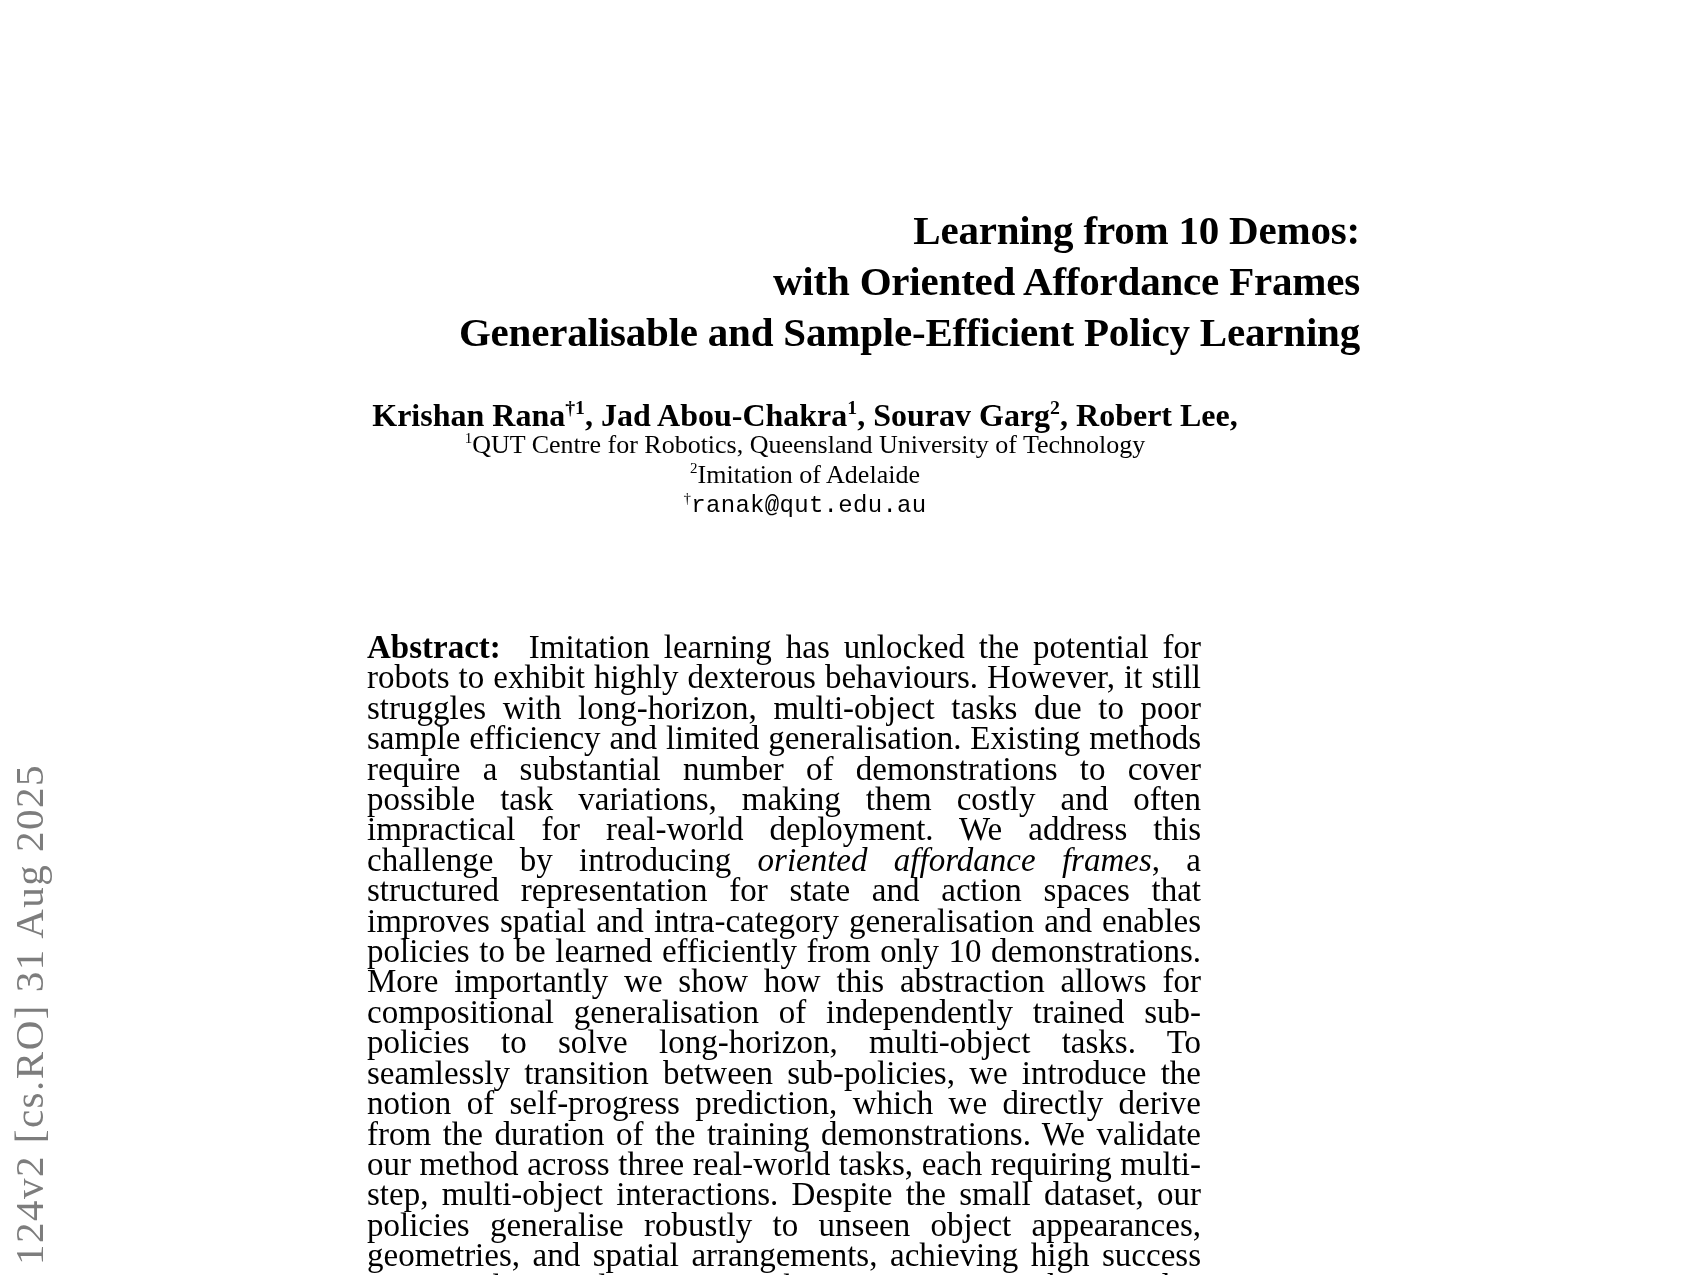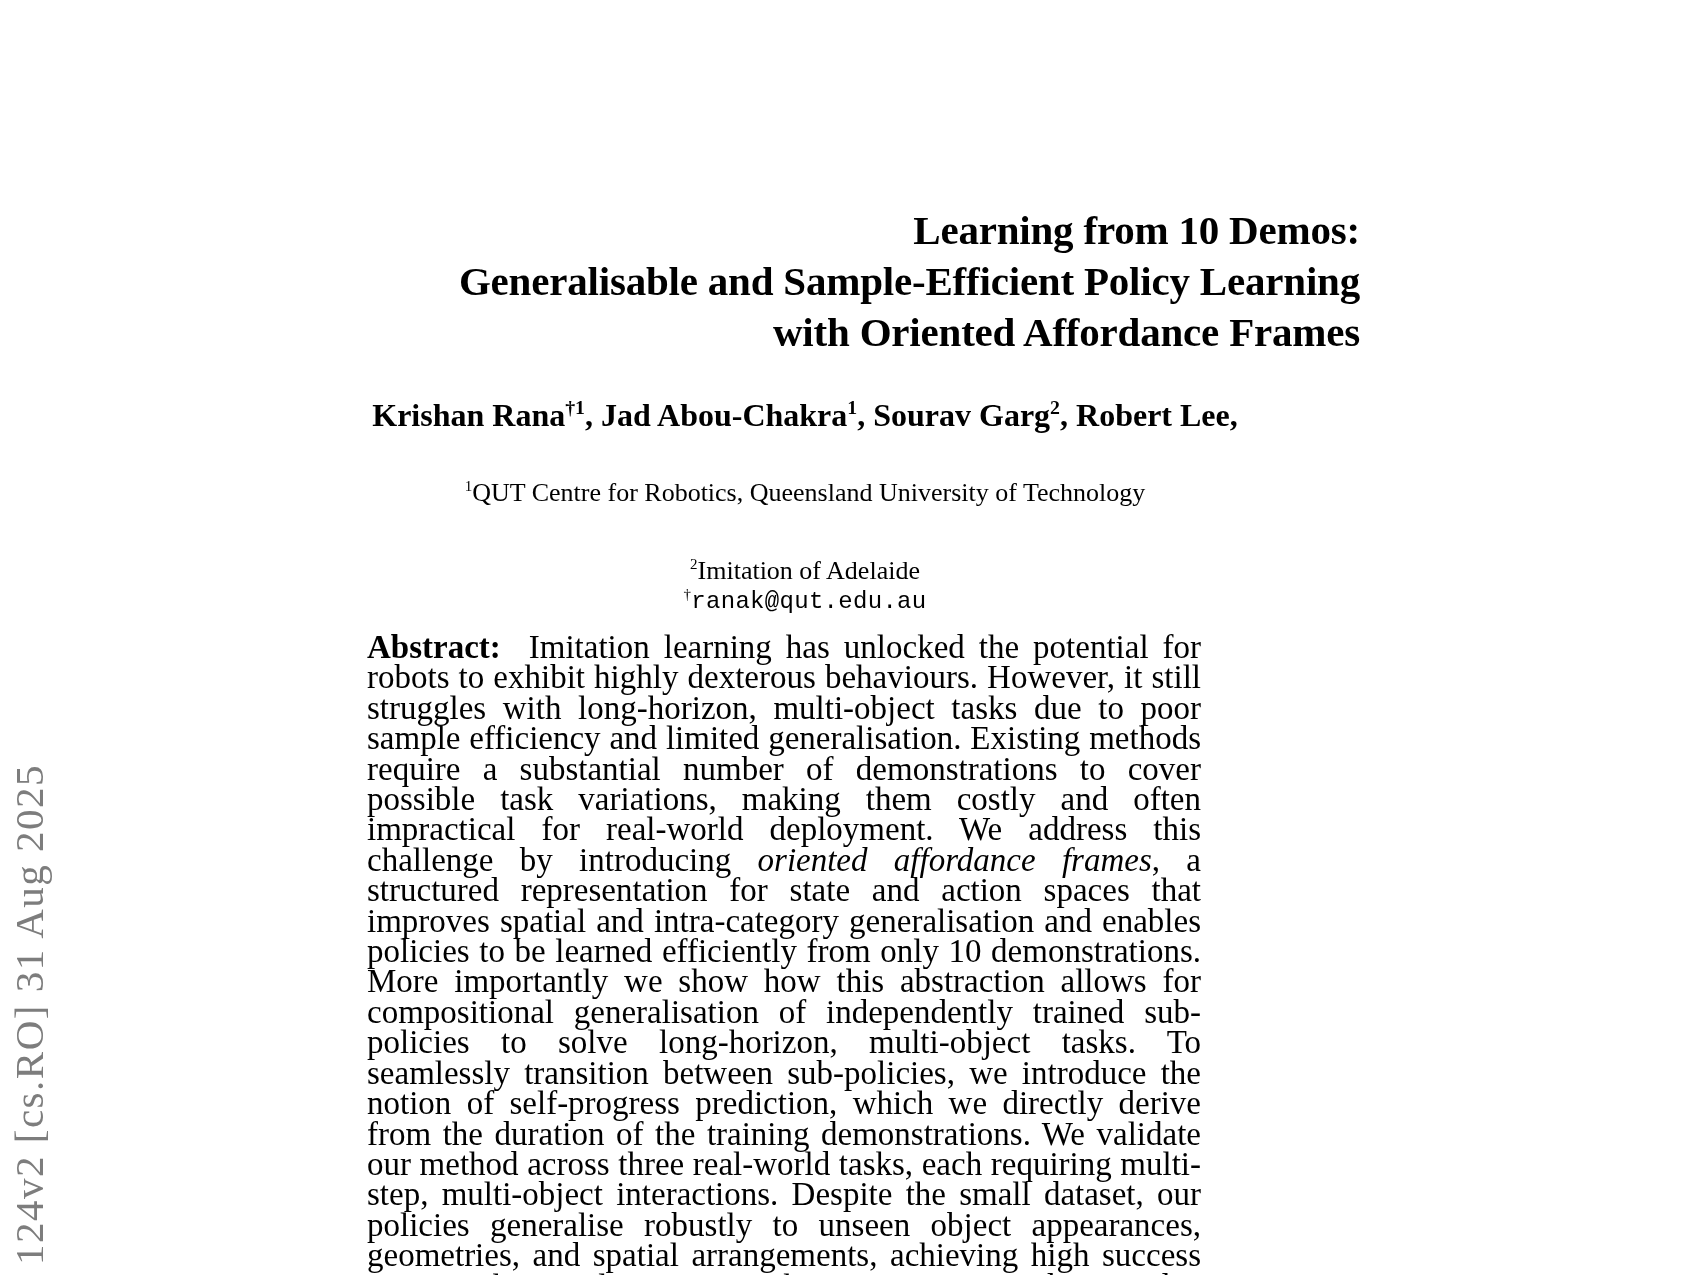--- a/index.html
+++ b/index.html
@@ -70,21 +70,20 @@
   }
   .author-line {
     font-size: 32px;
     font-weight: bold;
     line-height: 30px;
   }
   .affil-line {
     font-size: 26px;
     font-weight: normal;
     line-height: 30px;
-    margin-top: 48px;
   }
   .email-line {
     font-family: "Liberation Mono", "DejaVu Sans Mono", monospace;
     font-size: 24px;
     line-height: 31px;
     letter-spacing: 0.3px;
   }
   sup {
     font-size: 0.62em;
     vertical-align: super;
@@ -120,22 +119,22 @@
 <body>
 
 <div class="page">
 
   <div class="arxiv-stamp">
     <div class="arxiv-stamp-inner">124v2  [cs.RO]  31 Aug 2025</div>
   </div>
 
   <div class="title-block">
     <div class="title-line">Learning from 10 Demos:</div>
+    <div class="title-line">with Oriented Affordance Frames</div>
     <div class="title-line">Generalisable and Sample-Efficient Policy Learning</div>
-    <div class="title-line">with Oriented Affordance Frames</div>
   </div>
 
   <div class="authors-block">
 
     <div class="author-line">
       <span>Krishan Rana</span><sup>†1</sup><span>, Jad Abou-Chakra</span><sup>1</sup><span>, Sourav Garg</span><sup>2</sup><span>, Robert Lee,</span>
     </div>
 
 
     <div class="affil-line">

